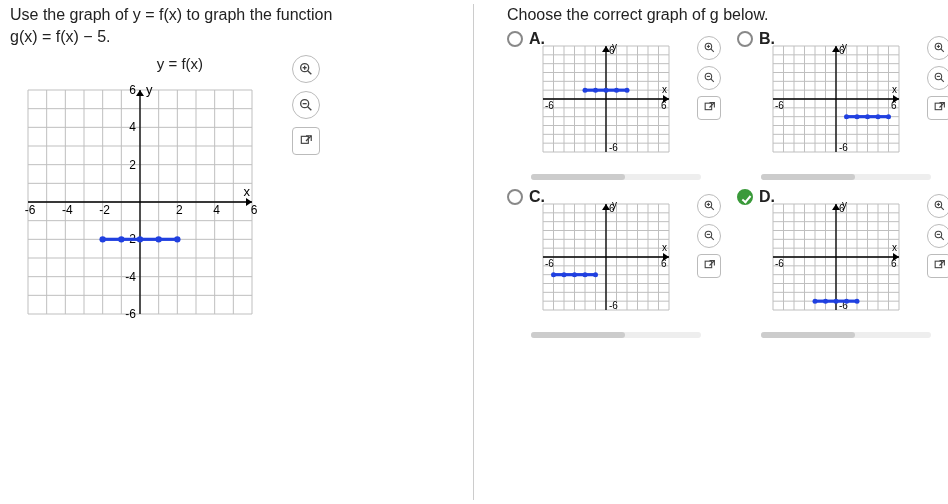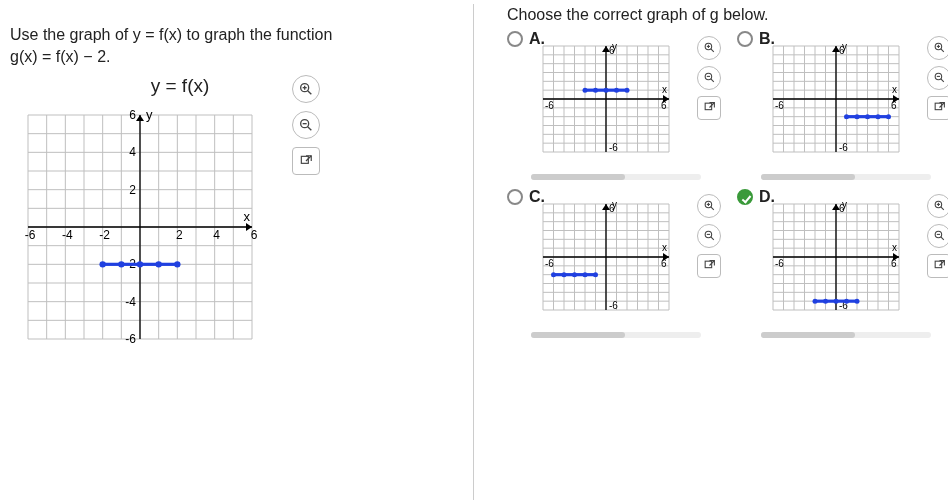--- a/index.html
+++ b/index.html
@@ -1,21 +1,21 @@
 <!DOCTYPE html>
 <html><head>
 <meta charset="utf-8">
 <style>
   * { box-sizing: border-box; margin: 0; padding: 0; }
   body { font-family: Arial, sans-serif; font-size: 16px; color: #222; width: 948px; height: 504px; padding: 4px 10px; position: relative; }
   .container { display: flex; height: 100%; }
-  .left-pane { width: 50%; padding-right: 10px; position: relative; margin-top: 20px; }
+  .left-pane { width: 50%; padding-right: 10px; position: relative; }
   .right-pane { width: 50%; padding-left: 33px; position: relative; border-left: 1px solid #ccc; margin-left: -1px; }
   .prompt-text { font-size: 16px; line-height: 1.35; margin-bottom: 8px; }
-  .graph-title { text-align: center; font-size: 19px; width: 240px; margin-left: 50px; }
+  .graph-title { text-align: center; font-size: 15px; width: 240px; margin-left: 50px; }
   .main-graph-wrap { position: relative; width: 310px; margin-top: 2px; }
   .tool-col { position: absolute; right: 0; top: 0; display: flex; flex-direction: column; gap: 8px; }
   .tool-btn { width: 28px; height: 28px; border: 1px solid #bbb; border-radius: 50%; display:flex; align-items:center; justify-content:center; background:#fff; cursor:pointer; }
   .tool-btn svg { width:16px; height:16px; }
   .pop-btn { width:28px; height:28px; border:1px solid #bbb; border-radius:4px; display:flex; align-items:center; justify-content:center; background:#fff; cursor:pointer; }
   .pop-btn svg { width:14px; height:14px; }
   svg .grid-line { stroke:#bfbfbf; stroke-width:1; }
   svg .axis { stroke:#000; stroke-width:1.3; }
   svg .tick-label { font-size:12px; fill:#000; font-family:Arial,sans-serif; }
   svg .tick-label-sm { font-size:10px; fill:#000; font-family:Arial,sans-serif; }
@@ -36,21 +36,21 @@
   .scrollbar-hint { height:6px; background:#eee; border-radius:3px; margin-top:6px; width: 170px; position:relative; }
   .scrollbar-hint::before { content:""; position:absolute; left:0; top:0; height:100%; width:55%; background:#ccc; border-radius:3px; }
 </style>
 </head>
 <body>
 
 <div class="container">
   <div class="left-pane">
     <div class="prompt-text">
       <span>Use the graph of y = f(x) to graph the function</span><br>
-      <span>g(x) = f(x) − 2.</span>
+      <span>g(x) = f(x) − 5.</span>
     </div>
 
     <div class="main-graph-wrap">
       <div class="graph-title">y = f(x)</div>
 
       <svg id="main-graph" width="260" height="260" viewBox="0 0 260 260">
           <line x1="18" y1="18" x2="18" y2="242" class="grid-line"></line>
           <line x1="36.666666666666664" y1="18" x2="36.666666666666664" y2="242" class="grid-line"></line>
           <line x1="55.33333333333333" y1="18" x2="55.33333333333333" y2="242" class="grid-line"></line>
           <line x1="74" y1="18" x2="74" y2="242" class="grid-line"></line>

